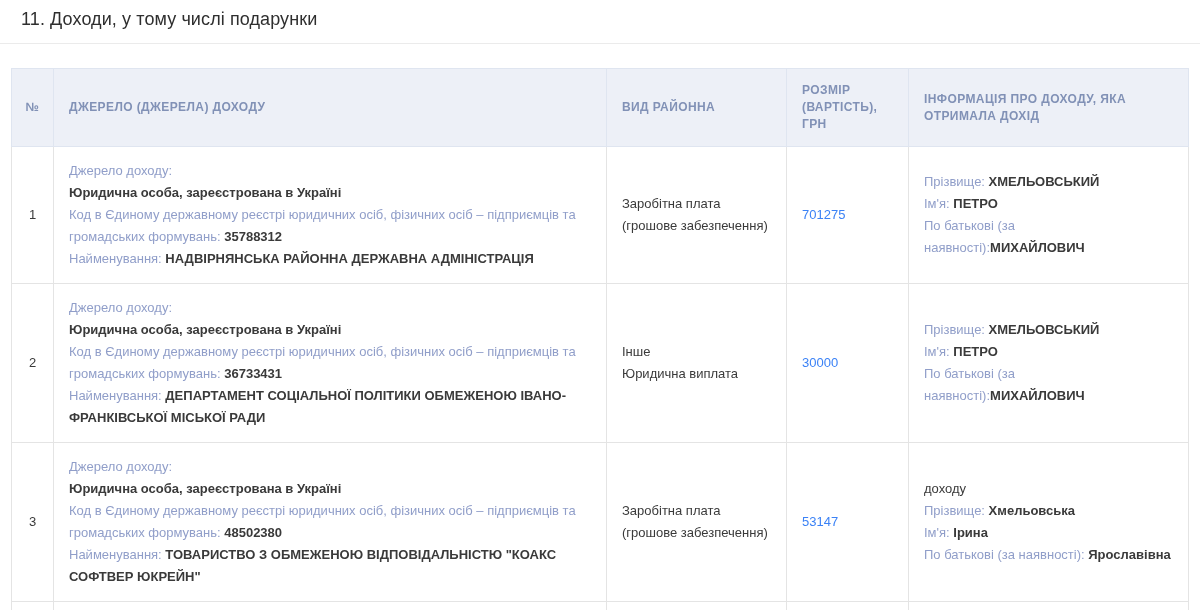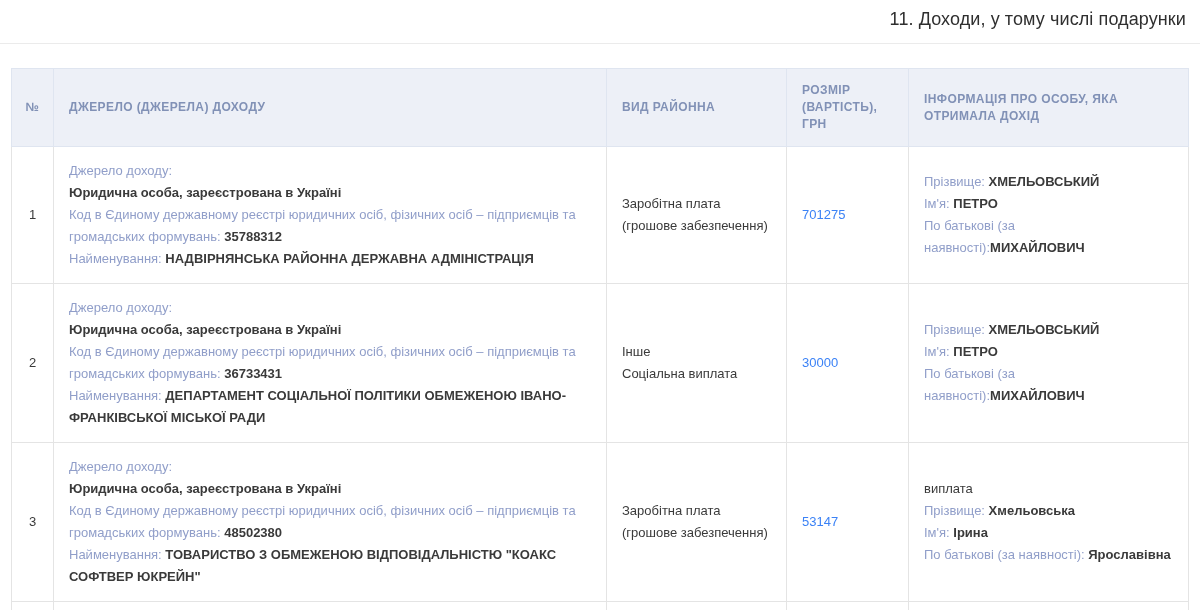--- a/index.html
+++ b/index.html
@@ -1,21 +1,21 @@
 <!DOCTYPE html>
 <html><head>
 <meta charset="utf-8">
 <style>
   * { box-sizing: border-box; margin: 0; padding: 0; }
   html, body { width: 1200px; height: 610px; overflow: hidden; background: #ffffff; }
   body {
     font-family: "Liberation Sans", "DejaVu Sans", sans-serif;
     color: #3a3a3a;
   }
-  .head-wrap { padding: 9px 14px 0 21px; text-align: right; }
+  .head-wrap { padding: 9px 14px 0 21px; }
   h1.section-title {
     font-size: 18px;
     line-height: 21px;
     font-weight: 400;
     color: #2f2f2f;
     letter-spacing: 0.1px;
   }
   .title-divider {
     margin-top: 13px;
     border-bottom: 1px solid #ebebeb;
@@ -76,21 +76,21 @@
         <col class="c-type">
         <col class="c-amt">
         <col class="c-person">
     </colgroup>
     <thead>
       <tr>
         <th class="h-num">№</th>
         <th>ДЖЕРЕЛО (ДЖЕРЕЛА) ДОХОДУ</th>
         <th>ВИД РАЙОННА</th>
         <th>РОЗМІР (ВАРТІСТЬ), ГРН</th>
-        <th>ІНФОРМАЦІЯ ПРО ОСОБУ, ЯКА ОТРИМАЛА ДОХІД</th>
+        <th>ІНФОРМАЦІЯ ПРО ДОХОДУ, ЯКА ОТРИМАЛА ДОХІД</th>
       </tr>
     </thead>
     <tbody>
 
       <tr>
         <td class="cell-num">1</td>
         <td class="cell-source">
           <div class="lbl">Джерело доходу:</div>
           <div class="val">Юридична особа, зареєстрована в Україні</div>
           <div><span class="lbl">Код в Єдиному державному реєстрі юридичних осіб, фізичних осіб – підприємців та громадських формувань:</span> <span class="val">35788312</span></div>
@@ -107,41 +107,41 @@
 
       <tr>
         <td class="cell-num">2</td>
         <td class="cell-source">
           <div class="lbl">Джерело доходу:</div>
           <div class="val">Юридична особа, зареєстрована в Україні</div>
           <div><span class="lbl">Код в Єдиному державному реєстрі юридичних осіб, фізичних осіб – підприємців та громадських формувань:</span> <span class="val">36733431</span></div>
           <div><span class="lbl">Найменування:</span> <span class="val">ДЕПАРТАМЕНТ СОЦІАЛЬНОЇ ПОЛІТИКИ ОБМЕЖЕНОЮ ІВАНО-ФРАНКІВСЬКОЇ МІСЬКОЇ РАДИ</span></div>
         </td>
         <td class="cell-type">Інше
-Соціальна виплата</td>
+Юридична виплата</td>
         <td class="cell-amt">30000</td>
         <td class="cell-person">
           <div><span class="lbl">Прізвище:</span> <span class="val">ХМЕЛЬОВСЬКИЙ</span></div>
           <div><span class="lbl">Ім'я:</span> <span class="val">ПЕТРО</span></div>
           <div><span class="lbl">По батькові (за наявності):</span><span class="val">МИХАЙЛОВИЧ</span></div>
         </td>
       </tr>
 
       <tr>
         <td class="cell-num">3</td>
         <td class="cell-source">
           <div class="lbl">Джерело доходу:</div>
           <div class="val">Юридична особа, зареєстрована в Україні</div>
           <div><span class="lbl">Код в Єдиному державному реєстрі юридичних осіб, фізичних осіб – підприємців та громадських формувань:</span> <span class="val">48502380</span></div>
           <div><span class="lbl">Найменування:</span> <span class="val">ТОВАРИСТВО З ОБМЕЖЕНОЮ ВІДПОВІДАЛЬНІСТЮ "КОАКС СОФТВЕР ЮКРЕЙН"</span></div>
         </td>
         <td class="cell-type">Заробітна плата (грошове забезпечення)</td>
         <td class="cell-amt">53147</td>
         <td class="cell-person">
-          <div class="relation">виплата</div>
+          <div class="relation">доходу</div>
           <div><span class="lbl">Прізвище:</span> <span class="val">Хмельовська</span></div>
           <div><span class="lbl">Ім'я:</span> <span class="val">Ірина</span></div>
           <div><span class="lbl">По батькові (за наявності):</span><span class="val"> Ярославівна</span></div>
         </td>
       </tr>
 
       <tr class="partial-row">
         <td class="cell-num"></td>
         <td></td>
         <td></td>

